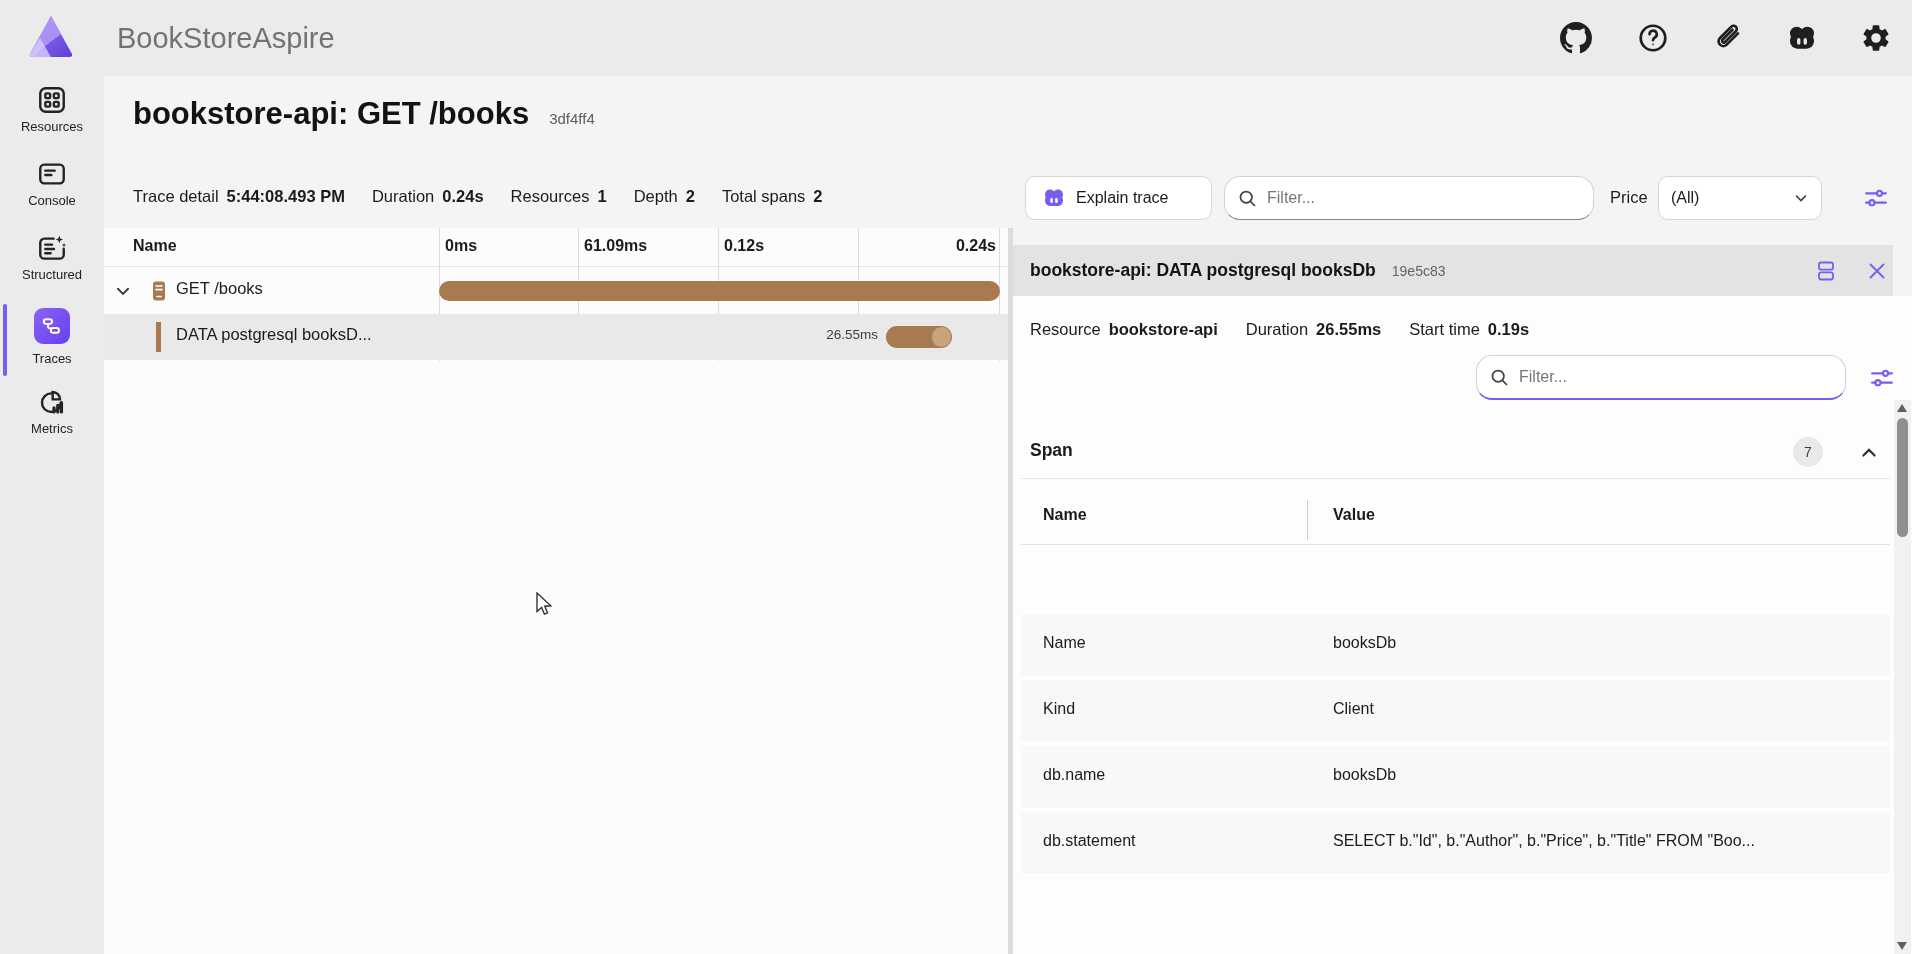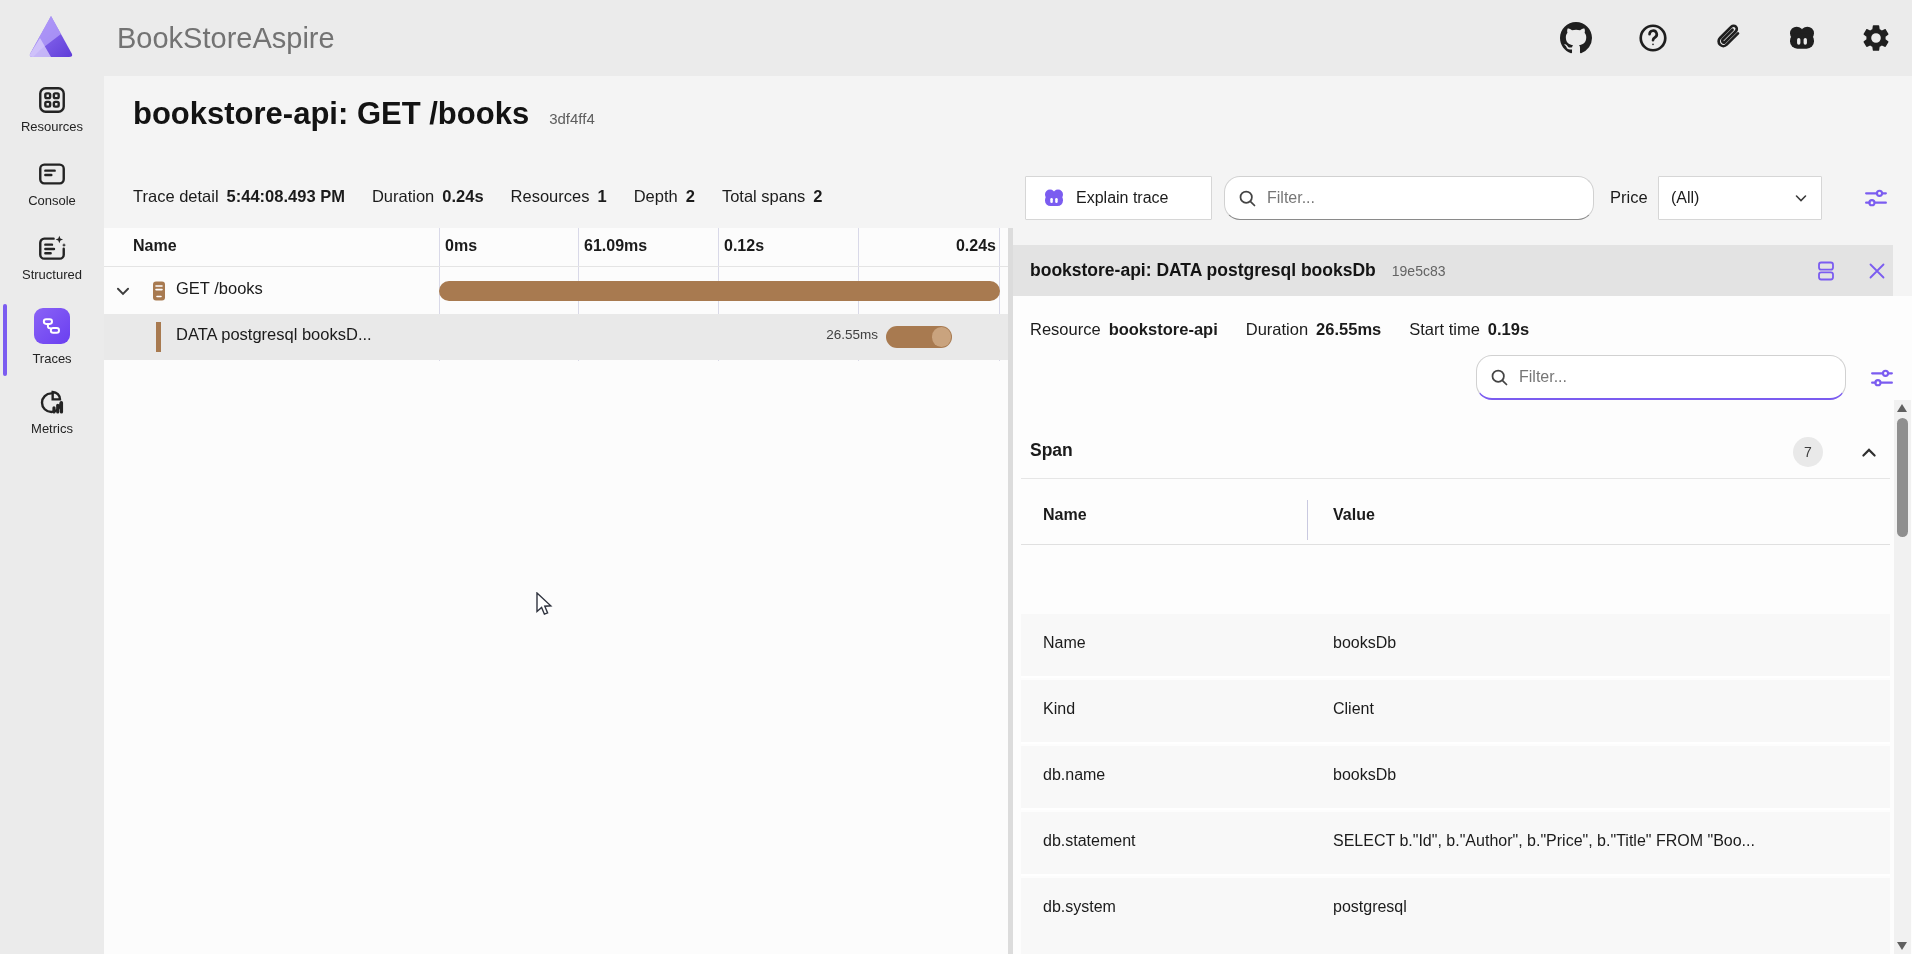--- a/index.html
+++ b/index.html
@@ -28,21 +28,21 @@
 
   #page-title { position:absolute; left:133px; top:96px; font-size:31px; font-weight:600; color:#131313; }
   #trace-code { margin-left:20px; font-size:15px; font-weight:400; color:#5d5d5d; }
 
   
   #summary { position:absolute; left:133px; top:187px; font-size:16.5px; display:flex; gap:27px; }
   .stat { display:flex; gap:8px; }
   .stat b { font-weight:700; }
 
   
-  .btn { position:absolute; background:#ffffff; border:1px solid #d6d6d6; border-radius:1px; display:flex;
+  .btn { position:absolute; background:#ffffff; border:1px solid #d6d6d6; border-radius:10px; display:flex;
      align-items:center; cursor:pointer; }
   #explain-btn { left:1025px; top:176px; width:187px; height:44px; gap:10px; padding-left:16px; font-size:16px; }
   #explain-btn svg { width:24px; height:24px; color:#7b5cf0; }
   .search-box { position:absolute; background:#fff; border:1px solid #d1d1d1; border-bottom:1px solid #8a8a8a;
      border-radius:16px; display:flex; align-items:center; padding-left:12px; gap:9px; }
   #top-filter { left:1224px; top:176px; width:370px; height:44px; }
   .search-box svg { width:21px; height:21px; color:#444; flex:none; }
   .search-box input { border:none; outline:none; font-size:16px; width:100%; background:transparent;
      font-family:inherit; color:#1b1b1b; }
   .search-box input::placeholder { color:#767676; }
@@ -404,25 +404,19 @@
     <span class="v">
         <span>booksDb</span>
       </span>
   </div>
   <div class="attr-row" style="top:516px">
     <span class="n">db.statement</span>
     <span class="v">
         <span>SELECT b."Id", b."Author", b."Price", b."Title" FROM "Boo...</span>
       </span>
   </div>
-  <div class="attr-row" style="top:582px; border-bottom:none; height:76px">
-    <span class="n">db.system</span>
-    <span class="v">
-        <span>postgresql</span>
-      </span>
-  </div>
 </div>
 
 <div id="scrollbar">
   <span id="scroll-up"></span>
   <span id="scroll-thumb"></span>
   <span id="scroll-down"></span>
 </div>
 
 </body></html>

